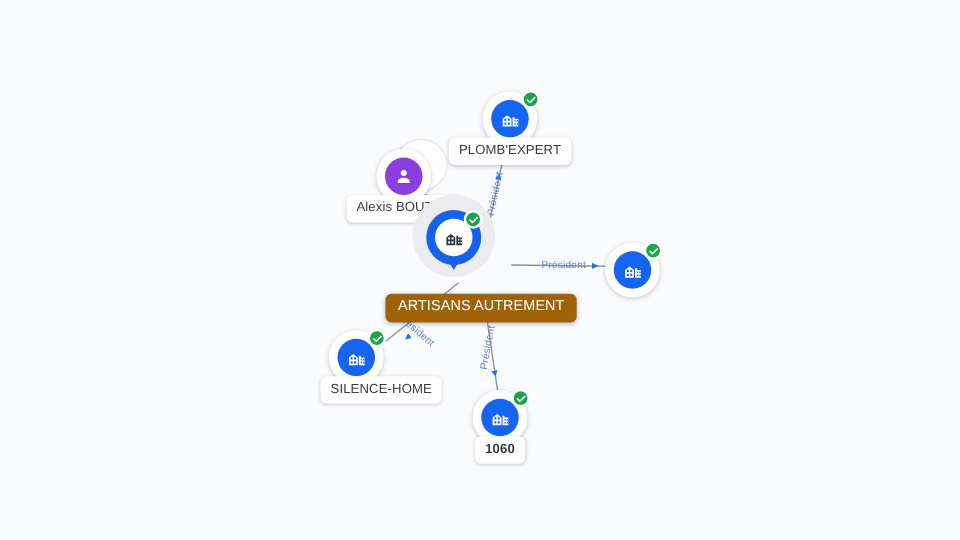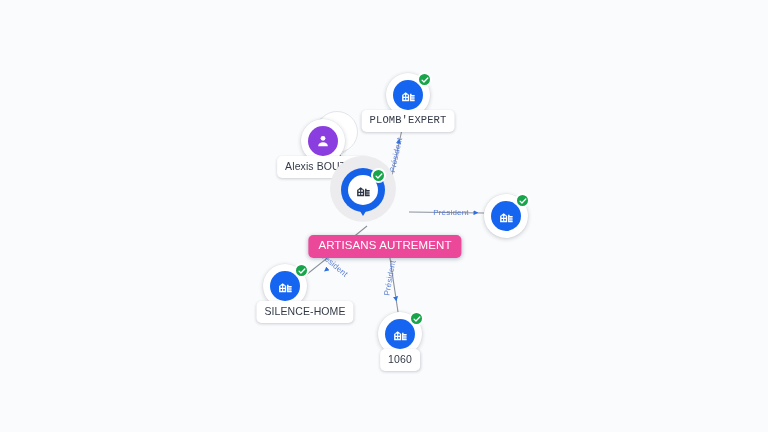--- a/index.html
+++ b/index.html
@@ -170,21 +170,21 @@
     background: #ffffff;
     color: #343b48;
     font-size: 10.5px;
     line-height: 1;
     padding: 5px 8px 6px 8px;
     border-radius: 5px;
     box-shadow: 0 1px 3px rgba(20,30,60,.2);
     letter-spacing: .1px;
   }
   .node-label.selected {
-    background: #ec4899;
+    background: #a16207;
     color: #ffffff;
     font-size: 11.5px;
     padding: 5px 10px 6px 10px;
     box-shadow: 0 1px 4px rgba(20,40,90,.3);
   }
 
   
   .edge-label {
     position: absolute;
     white-space: nowrap;
@@ -246,21 +246,21 @@
           </svg>
         </div>
         <div class="badge-check">
           <svg width="8" height="8" viewBox="0 0 12 12" aria-hidden="true">
             <path d="M1.6 6.2 L4.4 9 L10.2 3.1" stroke="#ffffff" stroke-width="2" fill="none" stroke-linecap="round" stroke-linejoin="round"></path>
           </svg>
         </div>
       </div>
     </div>
   </div>
-  <div class="node-label" style="left:408px; top:110px;font-family:Liberation Mono, monospace;">PLOMB'EXPERT</div>
+  <div class="node-label" style="left:408px; top:110px;">PLOMB'EXPERT</div>
 
   <div class="node" style="left:323px; top:141px;">
     <div class="node-visual" style="left:0; top:0;">
       <div class="node-card">
         <div class="stack s1"></div>
         <div class="stack s2"></div>
         <div class="stack s3"></div>
         <div class="node-glyph person">
           <svg width="16" height="16" viewBox="0 0 24 24" aria-hidden="true">
             <circle cx="12" cy="8" r="3.6" fill="#ffffff"></circle>
@@ -319,21 +319,21 @@
           </svg>
         </div>
         <div class="badge-check">
           <svg width="8" height="8" viewBox="0 0 12 12" aria-hidden="true">
             <path d="M1.6 6.2 L4.4 9 L10.2 3.1" stroke="#ffffff" stroke-width="2" fill="none" stroke-linecap="round" stroke-linejoin="round"></path>
           </svg>
         </div>
       </div>
     </div>
   </div>
-  <div class="node-label" style="left:400px; top:349px;">1060</div>
+  <div class="node-label" style="left:400px; top:349px;font-weight:bold;">1060</div>
 
   <div class="node" style="left:385px; top:212px;">
     <div class="node-visual" style="left:0; top:0;">
       <div class="pin-shape" style="transform: translate(-50%, -50%);">
         <div class="pin-halo"></div>
         <div class="pin-tail"></div>
         <div class="pin-body"></div>
         <div class="pin-inner">
           <svg width="17" height="17" viewBox="0 0 24 24" aria-hidden="true">
             <path fill="#2b3445" d="M3 20V11.2l5-3.9 5 3.9V20H3zm2-2h2.2v-2.6H5V18zm3.8 0H11v-2.6H8.8V18zM5 13.6h2.2V11H5v2.6zm3.8 0H11V11H8.8v2.6z"></path>

